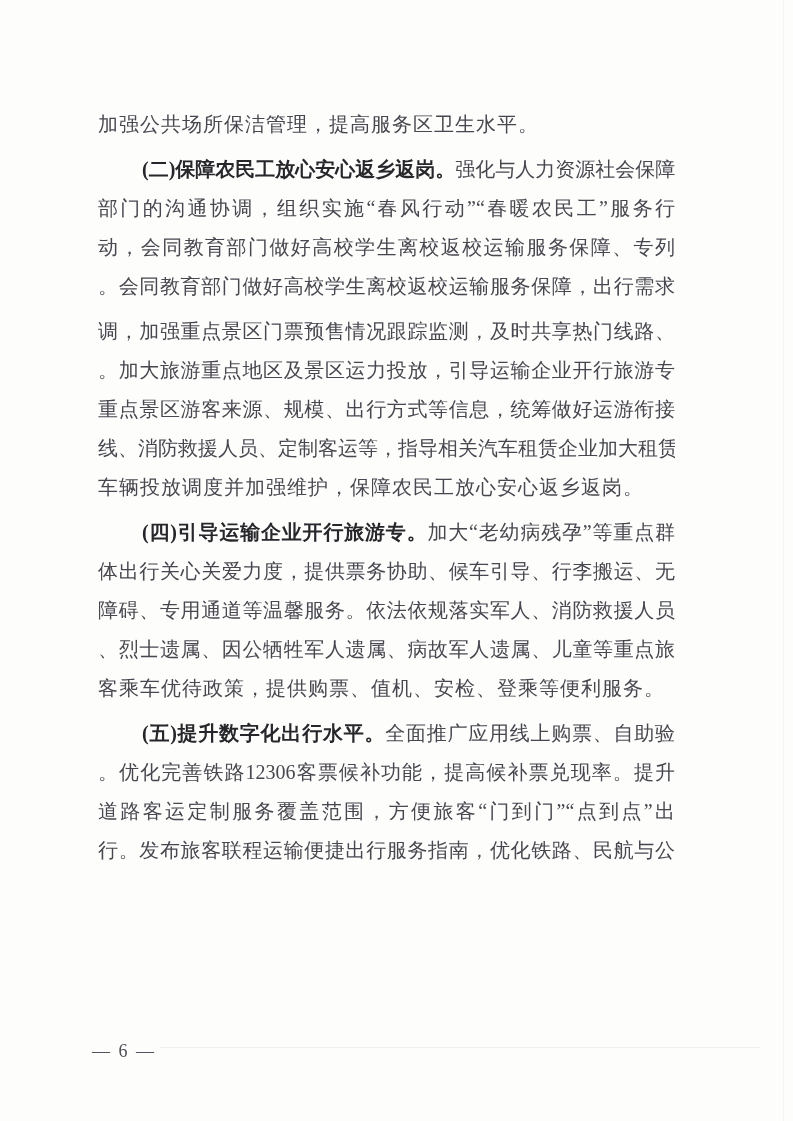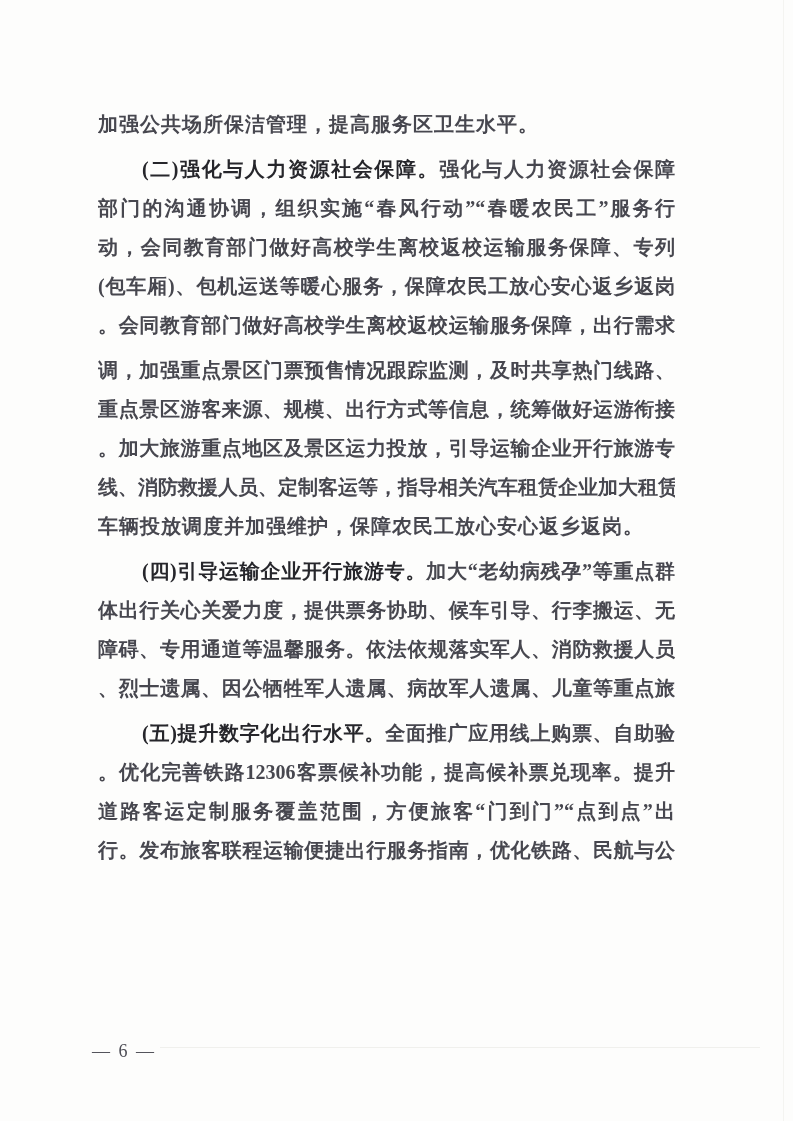--- a/index.html
+++ b/index.html
@@ -32,21 +32,21 @@
     text-align-last: justify;
     overflow: hidden;
     white-space: nowrap;
   }
   .line.natural {
     text-align: left;
     text-align-last: auto;
     letter-spacing: 1px;
   }
   .line.indent { text-indent: 44px; }
-  .seg { font-weight: bold; }
+  .seg { font-weight: normal; }
   .seg-bold {
     font-weight: bold;
     color: #26262b;
   }
   .footer {
     position: absolute;
     left: 92px;
     top: 1038px;
     font-size: 18px;
     line-height: 26px;
@@ -74,38 +74,38 @@
 </head>
 <body>
 
 <div class="page">
   <div class="scan-edge"></div>
   <div class="content">
       <div class="paragraph continuation">
         <div class="line natural"><span class="seg">加强公共场所保洁管理，提高服务区卫生水平。</span></div>
       </div>
       <div class="paragraph item">
-        <div class="line indent"><span class="seg seg-bold">(二)强化与人力资源社会保障。</span><span class="seg">强化与人力资源社会保障</span></div>
+        <div class="line indent"><span class="seg seg-bold">(二)保障农民工放心安心返乡返岗。</span><span class="seg">强化与人力资源社会保障</span></div>
         <div class="line"><span class="seg">部门的沟通协调，组织实施“春风行动”“春暖农民工”服务行</span></div>
         <div class="line"><span class="seg">动，会同教育部门做好高校学生离校返校运输服务保障、专列</span></div>
-        <div class="line"><span class="seg">(包车厢)、包机运送等暖心服务，保障农民工放心安心返乡返岗</span></div>
         <div class="line"><span class="seg">。会同教育部门做好高校学生离校返校运输服务保障，出行需求</span></div>
       </div>
       <div class="paragraph item">
         <div class="line"><span class="seg">调，加强重点景区门票预售情况跟踪监测，及时共享热门线路、</span></div>
+        <div class="line"><span class="seg">。加大旅游重点地区及景区运力投放，引导运输企业开行旅游专</span></div>
         <div class="line"><span class="seg">重点景区游客来源、规模、出行方式等信息，统筹做好运游衔接</span></div>
-        <div class="line"><span class="seg">。加大旅游重点地区及景区运力投放，引导运输企业开行旅游专</span></div>
         <div class="line"><span class="seg">线、消防救援人员、定制客运等，指导相关汽车租赁企业加大租赁</span></div>
         <div class="line natural"><span class="seg">车辆投放调度并加强维护，保障农民工放心安心返乡返岗。</span></div>
       </div>
       <div class="paragraph item">
         <div class="line indent"><span class="seg seg-bold">(四)引导运输企业开行旅游专。</span><span class="seg">加大“老幼病残孕”等重点群</span></div>
         <div class="line"><span class="seg">体出行关心关爱力度，提供票务协助、候车引导、行李搬运、无</span></div>
         <div class="line"><span class="seg">障碍、专用通道等温馨服务。依法依规落实军人、消防救援人员</span></div>
         <div class="line"><span class="seg">、烈士遗属、因公牺牲军人遗属、病故军人遗属、儿童等重点旅</span></div>
+        <div class="line natural"><span class="seg">客乘车优待政策，提供购票、值机、安检、登乘等便利服务。</span></div>
       </div>
       <div class="paragraph item">
         <div class="line indent"><span class="seg seg-bold">(五)提升数字化出行水平。</span><span class="seg">全面推广应用线上购票、自助验</span></div>
         <div class="line"><span class="seg">。优化完善铁路12306客票候补功能，提高候补票兑现率。提升</span></div>
         <div class="line"><span class="seg">道路客运定制服务覆盖范围，方便旅客“门到门”“点到点”出</span></div>
         <div class="line"><span class="seg">行。发布旅客联程运输便捷出行服务指南，优化铁路、民航与公</span></div>
       </div>
     </div>
   <div class="footer">— 6 —</div>
   <div class="scan-streak"></div>

